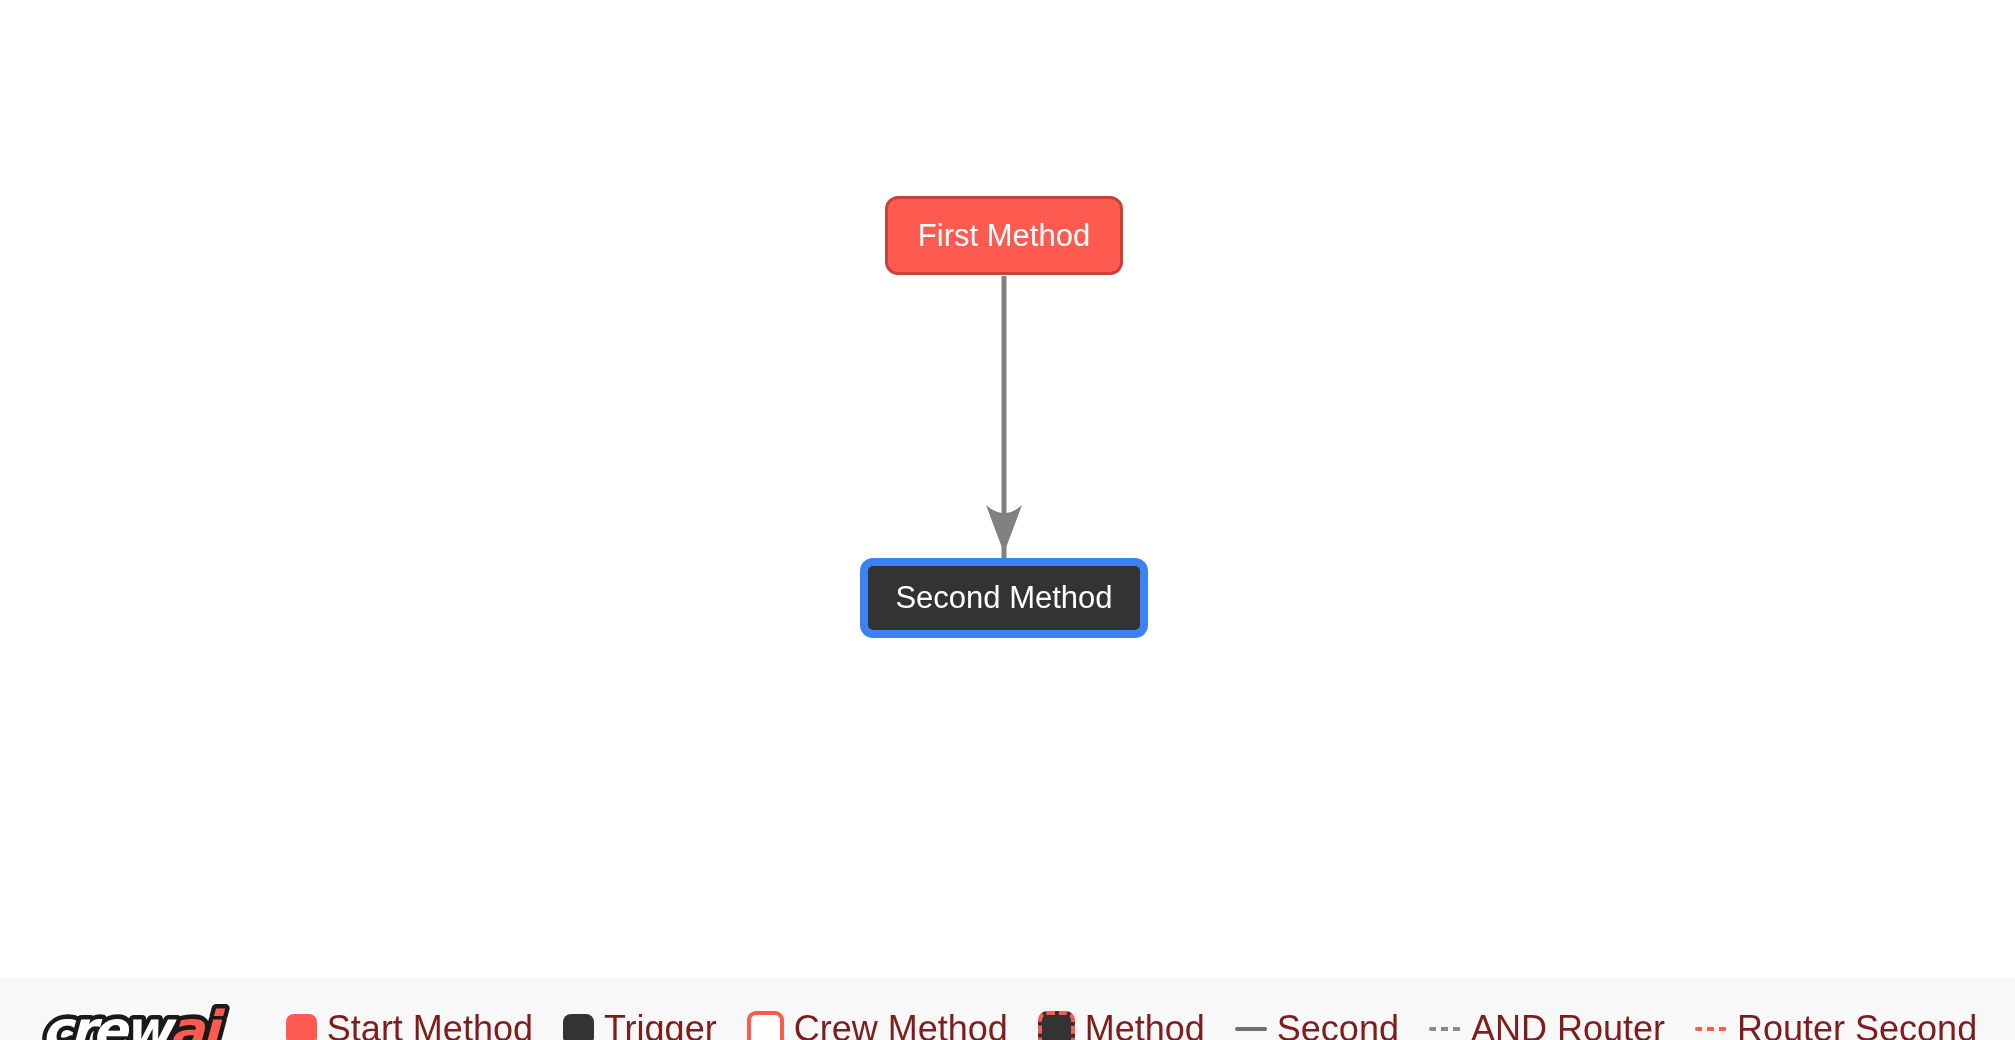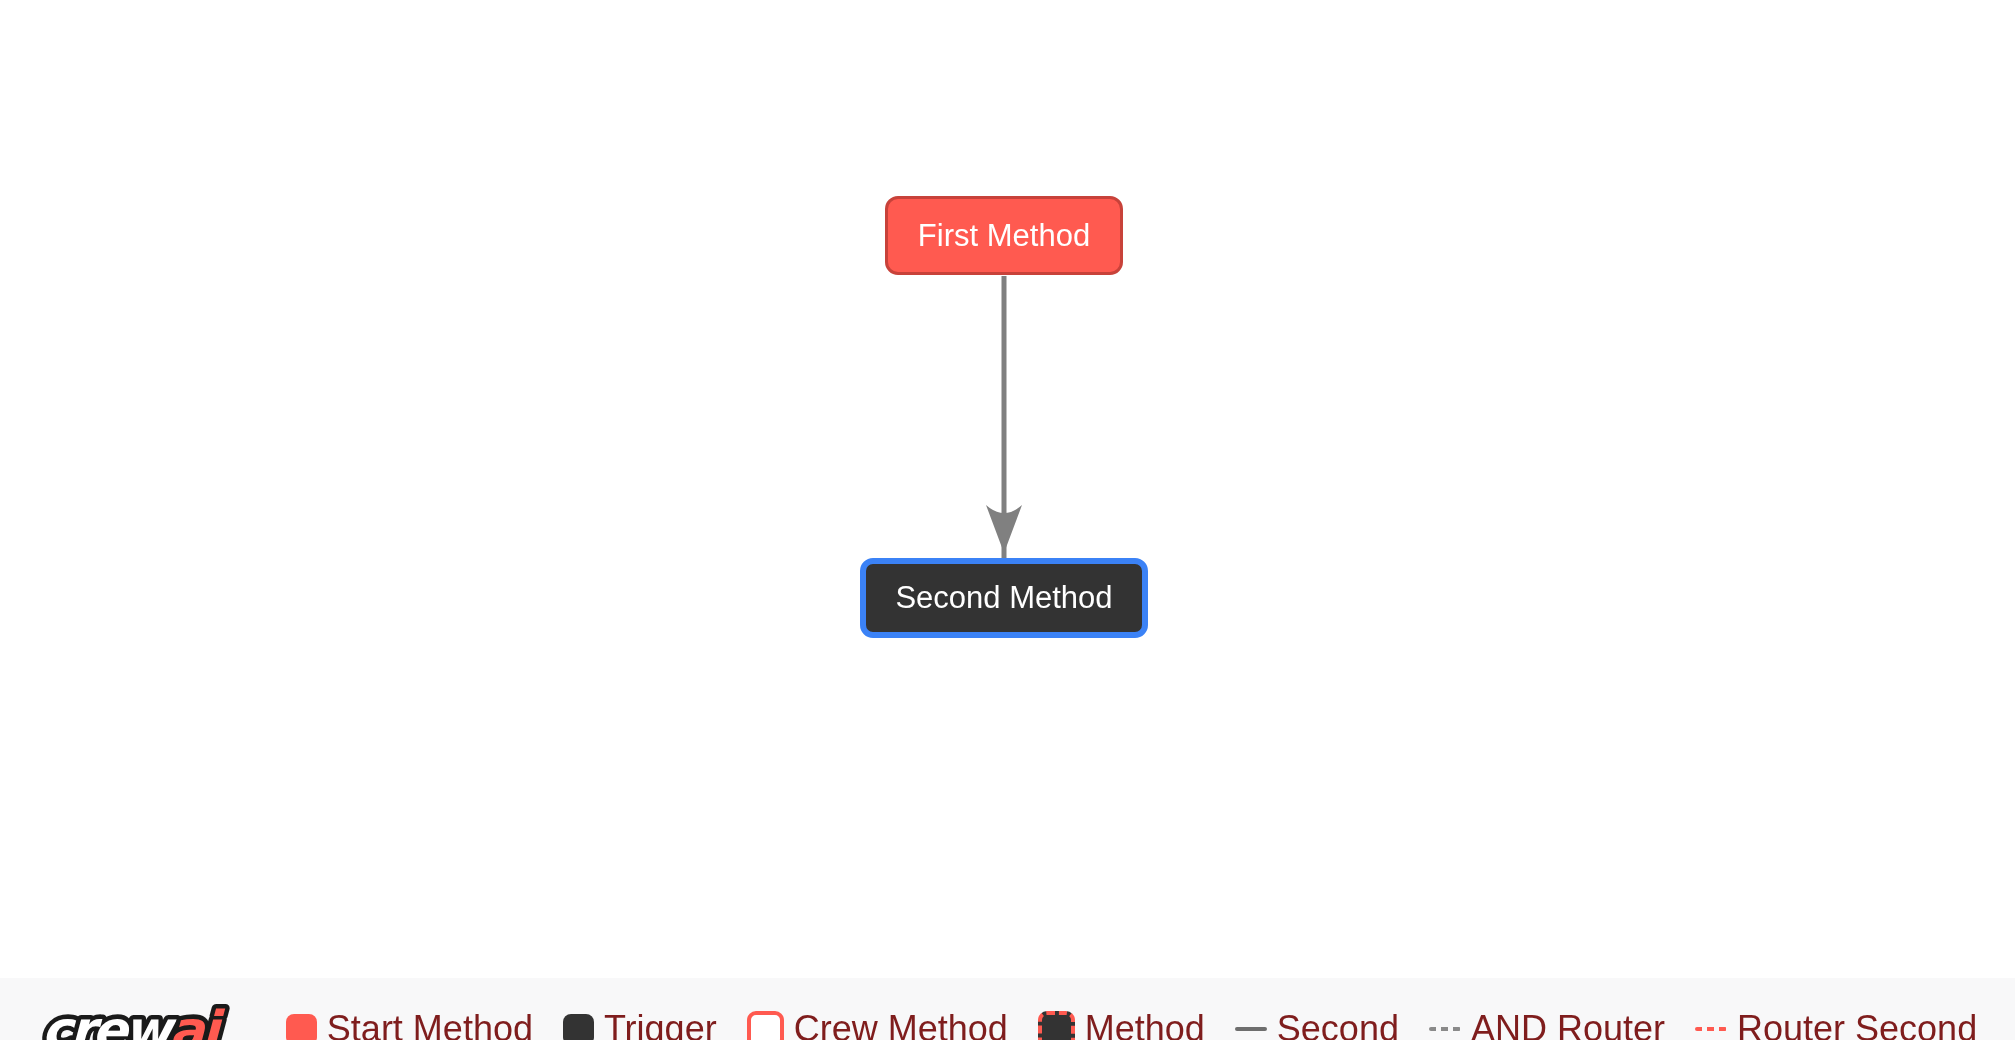--- a/index.html
+++ b/index.html
@@ -47,21 +47,21 @@
   .node-first {
     left: 885px; top: 156px;
     width: 238px; height: 79px;
     background: #FF5A50;
     border: 3px solid #C8423A;
   }
   .node-second {
     left: 860px; top: 518px;
     width: 288px; height: 80px;
     background: #333333;
-    border: 6px solid #3b82f6;
+    border: 8px solid #3b82f6;
   }
   
   .footer {
     position: absolute;
     left: 0; bottom: 0;
     width: 2015px;
     height: 102px;
     background: #F8F8F9;
     display: flex;
     align-items: center;

